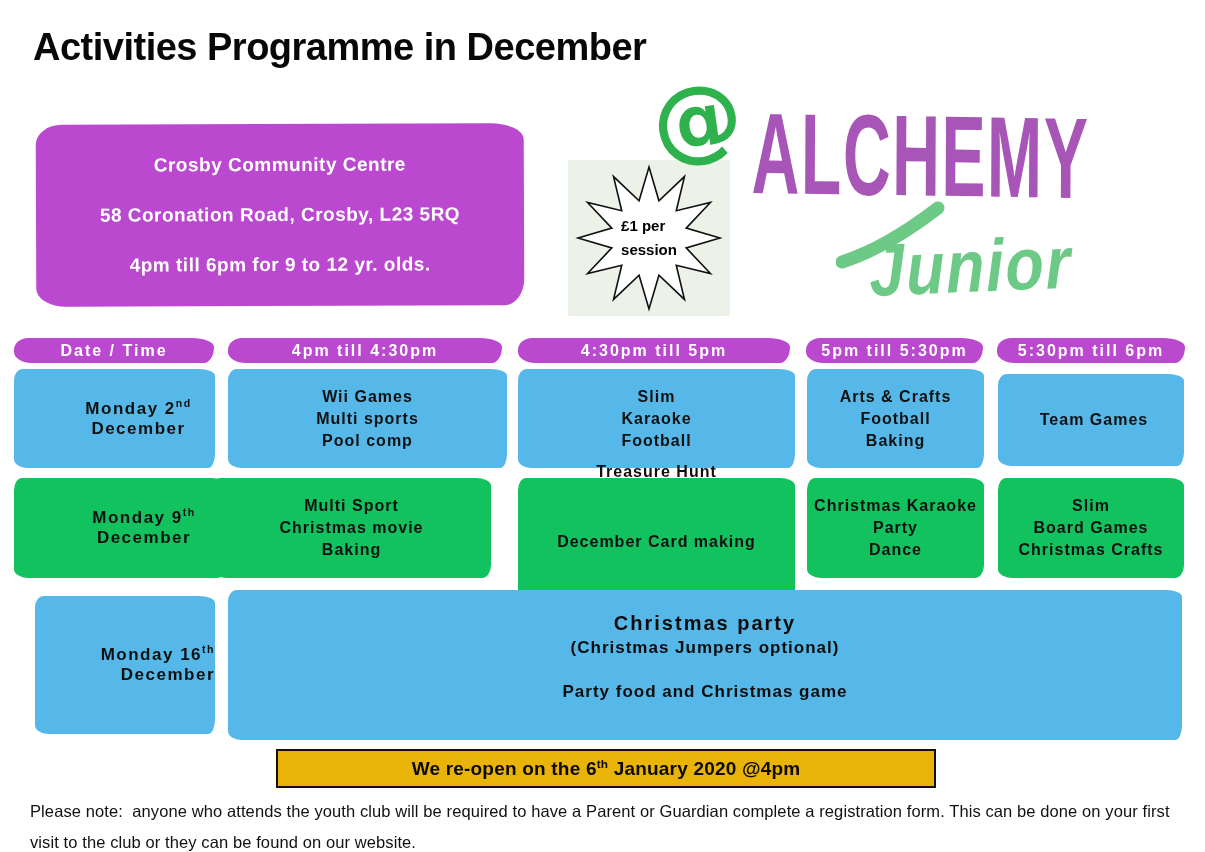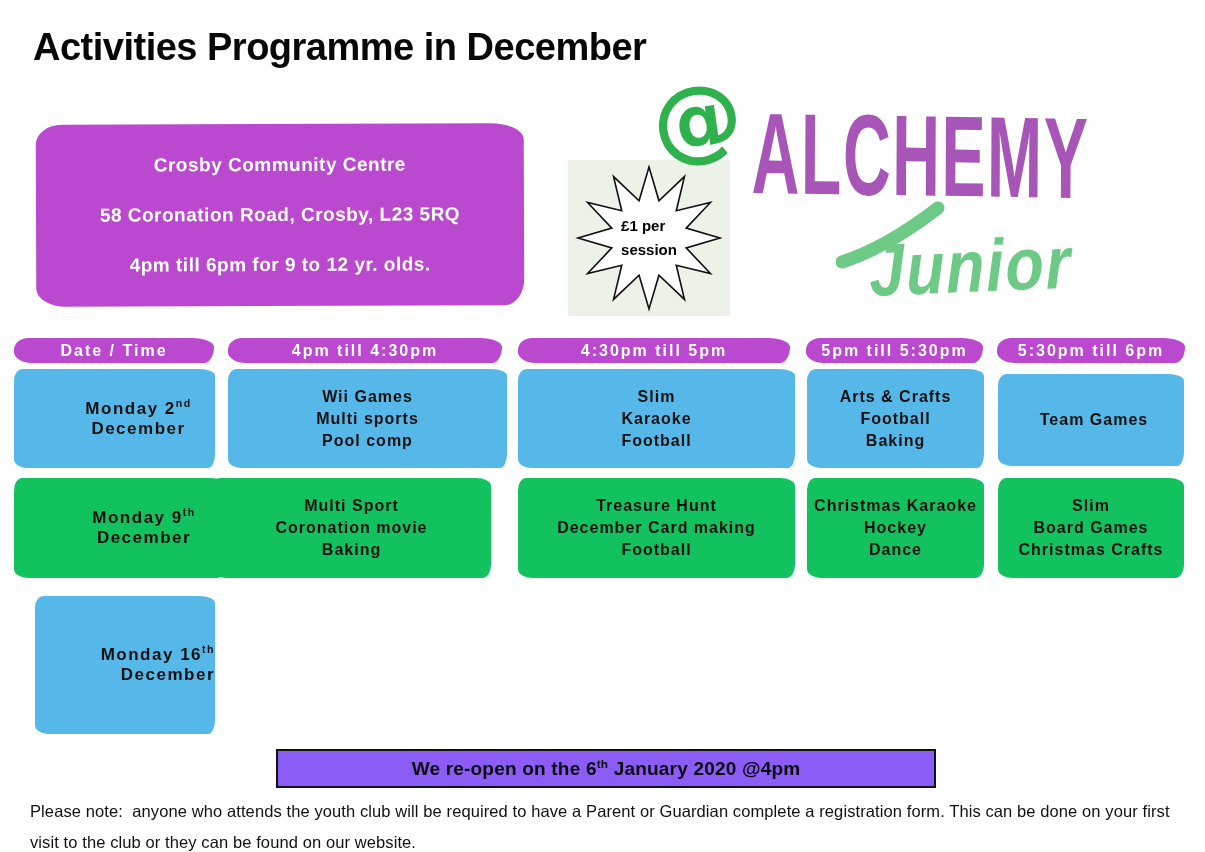--- a/index.html
+++ b/index.html
@@ -51,21 +51,21 @@
     font-size:92px;font-weight:bold;color:#a855b8;letter-spacing:2px;
     transform:scale(0.72,1.25) rotate(0.5deg);transform-origin:left top;
     font-family:"Liberation Sans",sans-serif;
   }
   .brand-junior{
     font-size:74px;font-weight:bold;font-style:italic;color:#6cc986;letter-spacing:2px;
     transform:scale(0.85,1.0) rotate(-2deg);transform-origin:left top;
   }
   .banner{
     position:absolute;display:flex;align-items:center;justify-content:center;
-    background:#8b5cf6;border:2px solid #111;box-sizing:border-box;
+    background:#eab308;border:2px solid #111;box-sizing:border-box;
     font-size:19px;font-weight:bold;color:#0a0a0a;letter-spacing:0.2px;
   }
   .footer-note{
     font-size:16.5px;line-height:31px;color:#111;white-space:pre-wrap;
     letter-spacing:0.1px;
   }
 </style>
 </head>
 <body>
 
@@ -122,42 +122,47 @@
   </div>
   <div class="blob blue cell" style="left:998px;top:374px;width:186px;height:92px;padding-left:6px;">
     <div>Team Games</div>
   </div>
 
   <div class="blob green datecell" style="left:14px;top:478px;width:212px;height:100px;">
     <div><span>Monday 9</span><sup>th</sup><span> December</span></div>
   </div>
   <div class="blob green cell" style="left:212px;top:478px;width:279px;height:100px;">
     <div>Multi Sport</div>
-    <div>Coronation movie</div>
+    <div>Christmas movie</div>
     <div>Baking</div>
   </div>
-  <div class="blob green cell" style="left:518px;top:478px;width:277px;height:100px;">
+  <div class="blob green cell" style="left:518px;top:478px;width:277px;height:128px;gap:48px;">
     <div>Treasure Hunt</div>
     <div>December Card making</div>
     <div>Football</div>
   </div>
   <div class="blob green cell" style="left:807px;top:478px;width:177px;height:100px;">
     <div>Christmas Karaoke</div>
-    <div>Hockey</div>
+    <div>Party</div>
     <div>Dance</div>
   </div>
   <div class="blob green cell" style="left:998px;top:478px;width:186px;height:100px;">
     <div>Slim</div>
     <div>Board Games</div>
     <div>Christmas Crafts</div>
   </div>
 
   <div class="blob blue datecell" style="left:35px;top:596px;width:180px;height:138px;text-align:right;">
     <div><span>Monday 16</span><sup>th</sup><span> December</span></div>
   </div>
+  <div class="blob blue" style="left:228px;top:590px;width:954px;height:150px;justify-content:flex-start;padding-top:20px;">
+    <div class="party-title">Christmas party</div>
+    <div class="party-sub">(Christmas Jumpers optional)</div>
+    <div class="party-detail">Party food and Christmas game</div>
+  </div>
 
   <div class="banner" style="left:276px;top:749px;width:660px;height:39px;">
     <span><span>We re-open on the 6</span><sup>th</sup><span> January 2020 @4pm</span></span>
   </div>
 
   <div class="abs footer-note" style="left:30px;top:796px;width:1150px;">Please note:  anyone who attends the youth club will be required to have a Parent or Guardian complete a registration form. This can be done on your first visit to the club or they can be found on our website.</div>
 
 </div>
 
 </body></html>

